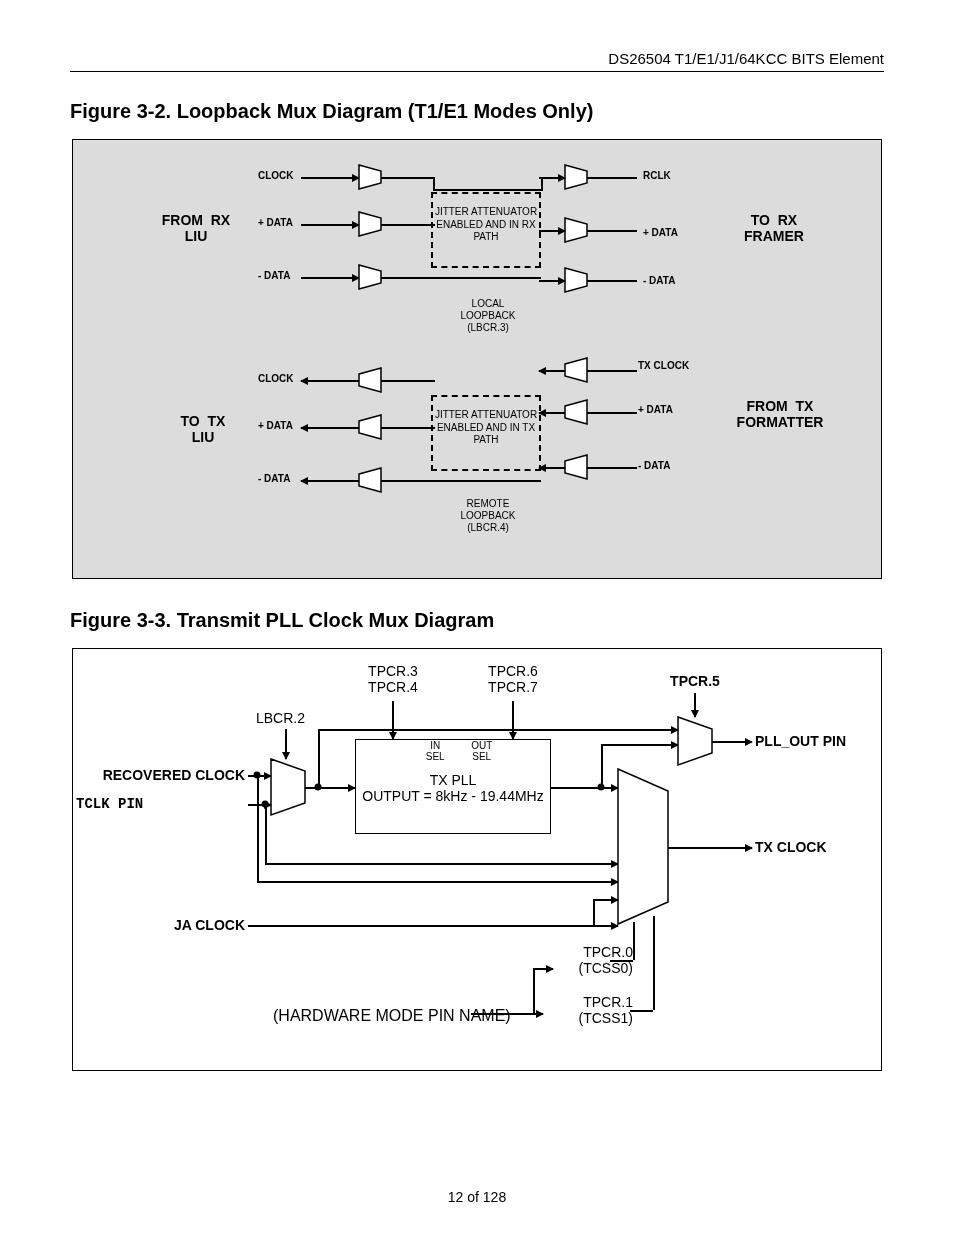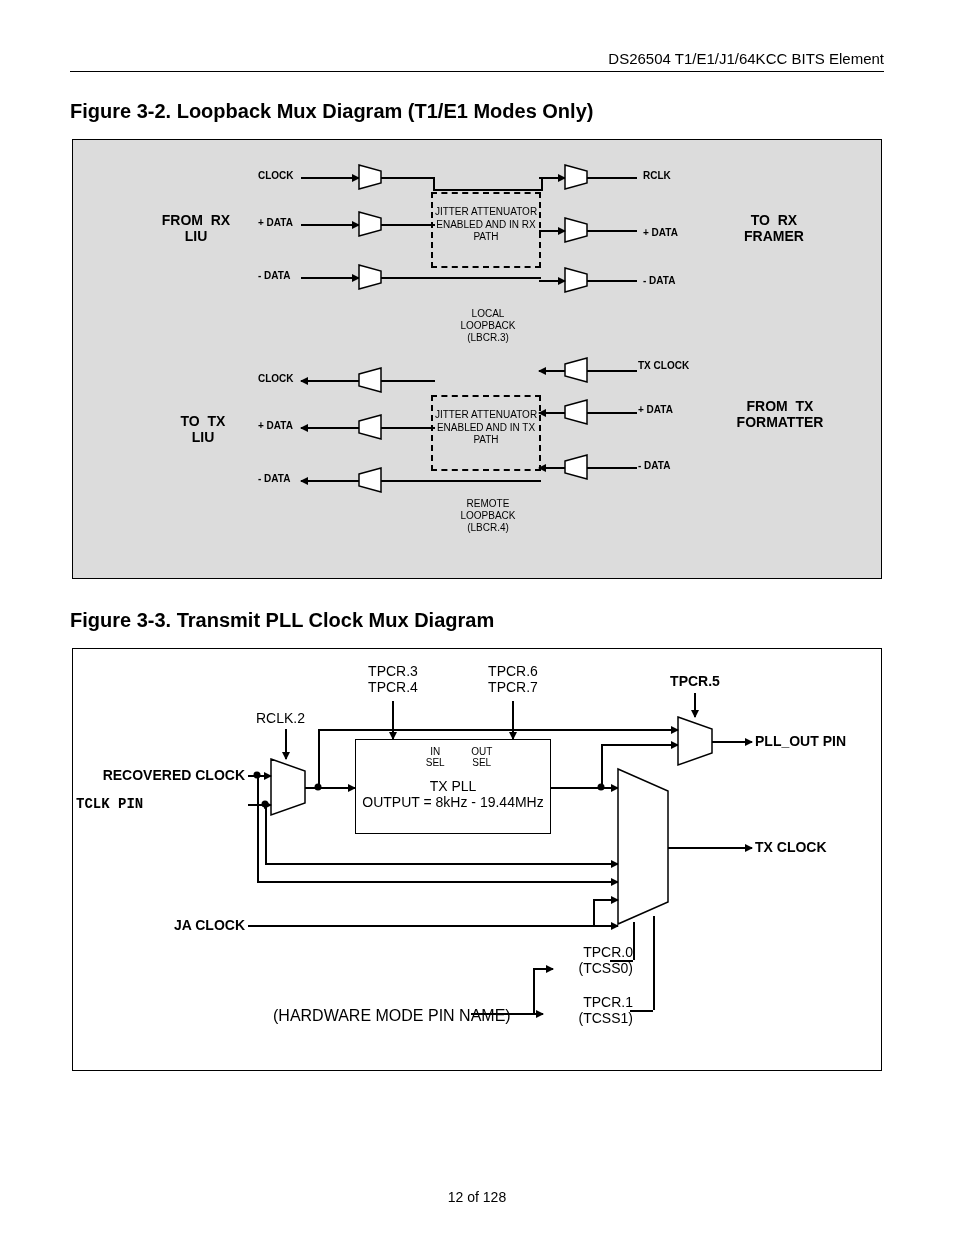--- a/index.html
+++ b/index.html
@@ -117,21 +117,20 @@
   .muxBig {
     position: absolute;
   }
 
   
   .pllbox {
     position: absolute;
     border: 1.5px solid #000;
     text-align: center;
     box-sizing: border-box;
-    padding-top: 6px;
   }
 
   .footer {
     position: absolute;
     bottom: 30px;
     left: 0; right: 0;
     text-align: center;
     font-size: 14px;
   }
 </style>
@@ -212,21 +211,21 @@
           <polygon points="0,0 22,6 22,18 0,24" fill="#fff" stroke="#000" stroke-width="1.5"></polygon>
         </svg>
     </div>
     <div class="hline arrR" style="left:466px; top:90px;  width:26px;"></div>
     <div class="hline arrR" style="left:466px; top:140px; width:26px;"></div>
 
     <div class="hline" style="left:514px; top:37px;  width:50px;"></div>
     <div class="hline" style="left:514px; top:90px;  width:50px;"></div>
     <div class="hline" style="left:514px; top:140px; width:50px;"></div>
 
-    <div class="lbl xs" style="left:370px; top:168px; text-align:center; width:90px; line-height:1.2;">LOCAL
+    <div class="lbl xs" style="left:370px; top:158px; text-align:center; width:90px; line-height:1.2;">LOCAL
 LOOPBACK
 (LBCR.3)</div>
 
     <div class="lbl sm" style="left:185px; top:233px;">CLOCK</div>
     <div class="lbl sm" style="left:185px; top:280px;">+ DATA</div>
     <div class="lbl sm" style="left:185px; top:333px;">- DATA</div>
 
     <div class="lbl sm" style="left:565px; top:220px;">TX CLOCK</div>
     <div class="lbl sm" style="left:565px; top:264px;">+ DATA</div>
     <div class="lbl sm" style="left:565px; top:320px;">- DATA</div>
@@ -286,21 +285,21 @@
   </div>
 
   <div class="fig-title" style="margin-top:30px;">Figure 3-3. Transmit PLL Clock Mux Diagram</div>
 
   <div class="diagram d2">
 
     <div class="lbl md" style="left:12px; top:118px; text-align:right; width:160px;">RECOVERED CLOCK</div>
     <div class="lbl md" style="left:3px; top:147px; text-align:left; width:160px;font-family:Liberation Mono, monospace;">TCLK PIN</div>
     <div class="lbl md" style="left:12px; top:268px; text-align:right; width:160px;">JA CLOCK</div>
 
-    <div class="lbl nm" style="left:183px; top:61px;">RCLK.2</div>
+    <div class="lbl nm" style="left:183px; top:61px;">LBCR.2</div>
     <div class="lbl nm" style="left:280px; top:14px; text-align:center; width:80px; line-height:1.15;">TPCR.3
 TPCR.4</div>
     <div class="lbl nm" style="left:400px; top:14px; text-align:center; width:80px; line-height:1.15;">TPCR.6
 TPCR.7</div>
     <div class="lbl nm" style="left:582px; top:24px; text-align:center; width:80px;font-weight:bold;">TPCR.5</div>
 
     <div class="vline arrD" style="left:212px; top:80px;  height:30px;"></div>
     <div class="vline arrD" style="left:319px; top:52px;  height:38px;"></div>
     <div class="vline arrD" style="left:439px; top:52px;  height:38px;"></div>
     <div class="vline arrD" style="left:621px; top:44px;  height:24px;"></div>

